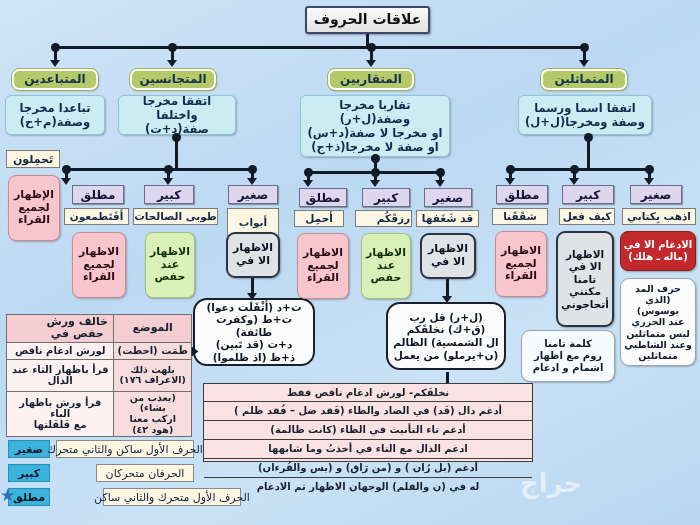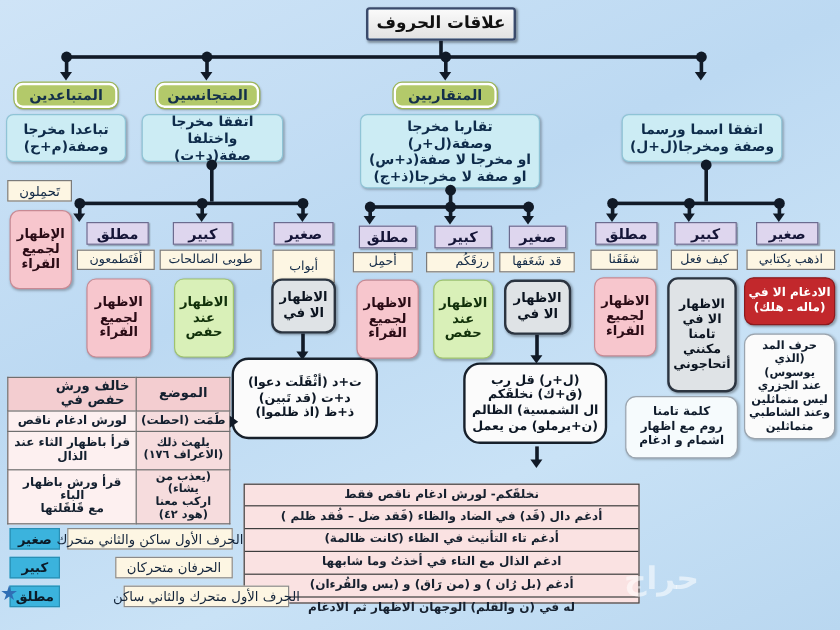--- a/index.html
+++ b/index.html
@@ -46,21 +46,21 @@
     background:#ded6ee;
     border:1px solid #6b6b8f;
     color:#151537; font-weight:bold;
     display:flex;align-items:center;justify-content:center;
     text-align:center; line-height:1;
     box-shadow:1px 1px 1px rgba(0,0,0,.3);
   }
   .ex-box{             
     background:#fdf6e3;
     border:1px solid #7b7b7b;
-    color:#132a46; font-weight:normal;
+    color:#132a46; font-weight:bold;
     display:flex;align-items:center;justify-content:center;
     text-align:center; line-height:1;
     white-space:nowrap;
   }
   .rule-pink{
     background:#f7c6cd;
     border:1px solid #c88a94;
     border-radius:8px;
     color:#2a0b15; font-weight:bold;
     display:flex;align-items:center;justify-content:center;
@@ -201,20 +201,21 @@
   <div class="vline" style="left:171px;top:49px;height:12px;"></div>
   <div class="arrow" style="left:167px;top:60px;"></div>
   <div class="vline" style="left:370px;top:49px;height:12px;"></div>
   <div class="arrow" style="left:366px;top:60px;"></div>
   <div class="vline" style="left:583px;top:49px;height:12px;"></div>
   <div class="arrow" style="left:579px;top:60px;"></div>
 
   <div class="node cat-box" style="left:12px;top:69px;width:86px;height:21px;font-size:12px;">المتباعدين</div>
   <div class="node cat-box" style="left:130px;top:69px;width:86px;height:21px;font-size:12px;">المتجانسين</div>
   <div class="node cat-box" style="left:328px;top:69px;width:86px;height:21px;font-size:12px;">المتقاربين</div>
+  <div class="node cat-box" style="left:541px;top:69px;width:86px;height:21px;font-size:12px;">المتماثلين</div>
 
   <div class="node def-box" style="left:5px;top:95px;width:100px;height:40px;font-size:11.5px;white-space:pre-line;">تباعدا مخرجا
 وصفة(م+ح)</div>
   <div class="node def-box" style="left:118px;top:95px;width:118px;height:40px;font-size:11.5px;white-space:pre-line;">اتفقا مخرجا واختلفا
 صفة(د+ت)</div>
   <div class="node def-box" style="left:300px;top:95px;width:150px;height:62px;font-size:11.5px;white-space:pre-line;">تقاربا مخرجا وصفة(ل+ر)
 او مخرجا لا صفة(د+س)
 او صفة لا مخرجا(ذ+ج)</div>
   <div class="node def-box" style="left:518px;top:95px;width:134px;height:40px;font-size:11.5px;white-space:pre-line;">اتفقا اسما ورسما
 وصفة ومخرجا(ل+ل)</div>
@@ -266,20 +267,21 @@
 عند
 حفص</div>
   <div class="node rule-dark" style="left:226px;top:232px;width:54px;height:46px;font-size:11px;white-space:pre-line;">الاظهار
 الا في</div>
 
   <div class="vline" style="left:251px;top:278px;height:16px;"></div>
   <div class="arrow" style="left:247px;top:293px;"></div>
 
   <div class="callout" style="position:absolute;left:193px;top:298px;width:122px;height:68px;font-size:10.5px;padding:2px;">
     <span>ت+د (أثْقَلَت دعوا)</span>
+    <span>ت+ط (وكفرت طائفة)</span>
     <span>د+ت (قد تَبين)</span>
     <span>ذ+ظ (اذ ظلموا)</span>
   </div>
 
   <div class="hline" style="left:308px;top:171px;width:134px;"></div>
   <div class="dot" style="left:304px;top:168px;"></div>
   <div class="dot" style="left:371px;top:168px;"></div>
   <div class="dot" style="left:436px;top:168px;"></div>
 
   <div class="vline" style="left:307px;top:174px;height:7px;"></div>
@@ -399,21 +401,21 @@
 مع قَلقَلتها</td>
     </tr>
   </tbody>
     </table>
 
   <div class="arrow" style="left:190px;top:348px;transform:rotate(-90deg);"></div>
 
   <div class="vline" style="left:446px;top:372px;height:12px;"></div>
   <div class="arrow" style="left:442px;top:383px;"></div>
 
-  <div class="rules-list" style="left:203px;top:403px;width:330px;height:100px;">
+  <div class="rules-list" style="left:203px;top:383px;width:330px;height:79px;">
     <div style="height:18px;font-size:10px;">نخلقَكم- لورش ادغام ناقص فقط</div>
     <div style="height:19px;font-size:10px;">أدغم دال (قَد) في الضاد والظاء (فَقد ضل – فُقد ظلم )</div>
     <div style="height:19px;font-size:10px;">أدغم تاء التأنيث في الظاء (كانت ظالمة)</div>
     <div style="height:19px;font-size:10px;">ادغم الذال مع التاء في أخذتُ وما شابهها</div>
     <div style="height:19px;font-size:10px;">أدغم (بل رُان ) و (من رَاق) و (يس والقُرءان)</div>
     <div style="height:18px;font-size:10px;">له في (ن والقلم) الوجهان الاظهار ثم الادغام</div>
   </div>
 
   <div class="legend-chip" style="left:8px;top:440px;width:42px;height:18px;font-size:11px;">صغير</div>
   <div class="legend-text" style="left:56px;top:440px;width:138px;height:18px;font-size:11px;">الحرف الأول ساكن والثاني متحرك</div>

